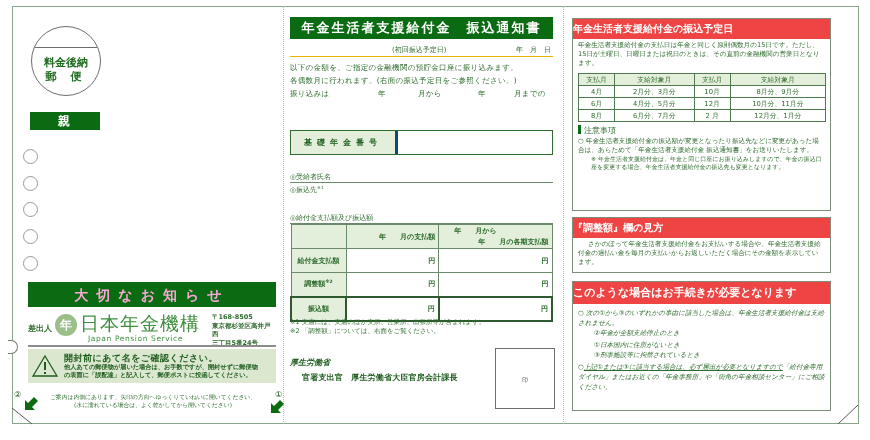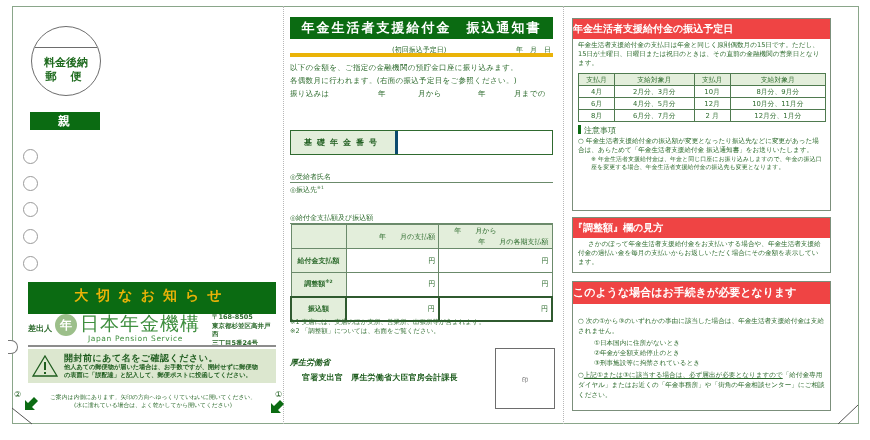--- a/index.html
+++ b/index.html
@@ -22,22 +22,22 @@
   .stamp .t2 { position: absolute; left: 0; right: 0; top: 42px; font-size: 11px; color: #1f6b1f; font-weight: bold; letter-spacing: 5px; }
 
   .shinten {
     position: absolute; left: 18px; top: 106px; width: 70px; height: 18px;
     background: #0b6b12; color: #fff; font-size: 12px; font-weight: bold;
     text-align: center; line-height: 18px; letter-spacing: 12px; padding-left: 10px;
   }
   .hole { position: absolute; left: 11px; width: 15px; height: 15px; border: 1px solid #9a9a9a; border-radius: 50%; background: #fff; }
 
   .notice-bar {
-    position: absolute; left: 16px; top: 276px; width: 248px; height: 32px;
-    background: #0b6b12; color: #eab308; font-size: 14px; font-weight: bold;
+    position: absolute; left: 16px; top: 276px; width: 248px; height: 25px;
+    background: #0b6b12; color: #f9a8d4; font-size: 14px; font-weight: bold;
     text-align: center; line-height: 26px; letter-spacing: 8px;
   }
   .sender { position: absolute; left: 16px; top: 305px; width: 248px; height: 30px; }
   .sender .label { position: absolute; left: 0; top: 12px; font-size: 8px; color: #2d6b2d; font-weight: bold; }
   .sender .logo-mark {
     position: absolute; left: 27px; top: 3px; width: 22px; height: 22px; border-radius: 50%;
     background: #9cbf8a; color: #fff; font-size: 12px; text-align: center; line-height: 22px; font-weight: bold;
   }
   .sender .org { position: absolute; left: 52px; top: 0px; font-size: 19px; color: #3f8f3f; letter-spacing: 1px; }
   .sender .org-en { position: absolute; left: 60px; top: 23px; font-size: 7.5px; color: #3f8f3f; letter-spacing: 0.6px; }
@@ -55,34 +55,34 @@
   .num-circle { position: absolute; font-size: 8px; color: #1f5d1f; }
 
   .left-notch { position: absolute; left: 8px; top: 340px; width: 10px; height: 14px; border: 1px solid #777; border-left: none; border-radius: 0 8px 8px 0; background:#fff; }
 
   
   .mid { position: absolute; left: 283px; top: 0; width: 280px; height: 100%; }
   .mid-title {
     position: absolute; left: 7px; top: 17px; width: 263px; height: 22px;
     background: #0b6b12; color: #fff; font-size: 13px; font-weight: bold; text-align: center; line-height: 22px; letter-spacing: 2px;
   }
-  .mid .row-date { position: absolute; left: 7px; top: 45px; width: 263px; font-size: 7px; color: #2d6b2d; border-bottom: 4px solid #eab308; height: 12px; }
+  .mid .row-date { position: absolute; left: 7px; top: 45px; width: 263px; font-size: 7px; color: #2d6b2d; border-bottom: 1px solid #eab308; height: 12px; }
   .mid .row-date .lbl { position: absolute; left: 102px; }
   .mid .row-date .ymd { position: absolute; right: 2px; word-spacing: 14px; }
   .mid .para { position: absolute; left: 7px; top: 61px; width: 263px; font-size: 7.5px; line-height: 13px; color: #2d6b2d; letter-spacing: 0.3px; }
   .mid .para .sp { display:inline-block; }
   .mid .kind { position: absolute; left: 7px; top: 115px; width: 263px; font-size: 6.5px; color: #2d6b2d; }
   .mid .kind .r { position: absolute; right: 2px; top: 0; }
   .kiso-box { position: absolute; left: 7px; top: 130px; width: 263px; height: 25px; border: 1px solid #2f6a2f; }
   .kiso-box .lab { position: absolute; left: 0; top: 0; width: 107px; height: 23px; background: #e3eedb; border-right: 3px solid #0c4a6e;
     font-size: 8px; font-weight: bold; color: #1f5d1f; text-align: center; line-height: 23px; letter-spacing: 5px; }
   .mid .field { position: absolute; left: 7px; width: 263px; font-size: 7px; color: #2d6b2d; }
   .mid .field.ul { border-bottom: 1px solid #6b8a6b; }
   .pay-table { position: absolute; left: 7px; top: 224px; width: 263px; border-collapse: collapse; font-size: 7px; color: #2d6b2d; }
-  .pay-table td, .pay-table th { border: 1px solid #6b8a6b; height: 16px; padding: 0 3px; font-weight: normal; }
+  .pay-table td, .pay-table th { border: 1px solid #6b8a6b; height: 16px; padding: 0 3px; font-weight: bold; }
   .pay-table th { background: #e3eedb; }
   .pay-table .rh { background: #e3eedb; text-align: center; width: 55px; font-weight: bold; }
   .pay-table .yen { text-align: right; }
   .pay-table tr.strong td { border: 2px solid #2f5a2f; }
   .mid .notes { position: absolute; left: 7px; top: 318px; width: 263px; font-size: 6.5px; line-height: 9px; color: #2d6b2d; }
   .mid .ministry { position: absolute; left: 7px; top: 357px; font-size: 8px; font-weight: bold; color: #1f5d1f; font-style: italic; }
   .mid .officer { position: absolute; left: 19px; top: 372px; font-size: 8px; font-weight: bold; color: #1f5d1f; letter-spacing: 0.2px; }
   .seal { position: absolute; left: 212px; top: 348px; width: 60px; height: 61px; border: 1px solid #6d6d6d; font-size: 6px; color: #555; text-align: center; line-height: 61px; }
 
   
@@ -268,24 +268,24 @@
     </div>
   </div>
 
   <div class="rbox" style="top:211px;height:56px;">
     <div class="rbox-head" style="height:20px;line-height:20px;font-size:10px;">『調整額』欄の見方</div>
     <div class="r-p" style="text-indent:10px;">さかのぼって年金生活者支援給付金をお支払いする場合や、年金生活者支援給付金の過払い金を毎月の支払いからお返しいただく場合にその金額を表示しています。</div>
   </div>
 
   <div class="rbox" style="top:275px;height:130px;">
     <div class="rbox-head" style="height:22px;line-height:22px;font-size:11px;">このような場合はお手続きが必要となります</div>
-    <div class="r-list" style="padding-top:12px;line-height:10px;">
+    <div class="r-list" style="padding-top:4px;line-height:10px;font-style:italic;">
       <div>○ 次の①から③のいずれかの事由に該当した場合は、年金生活者支援給付金は支給されません。</div>
+      <div class="ind" style="padding-left:16px;">②年金が全額支給停止のとき</div>
       <div class="ind" style="padding-left:16px;margin-top:2px;">①日本国内に住所がないとき</div>
-      <div class="ind" style="padding-left:16px;">②年金が全額支給停止のとき</div>
       <div class="ind" style="padding-left:16px;">③刑事施設等に拘禁されているとき</div>
       <div style="margin-top:2px;"><span>○</span><span class="ul">上記①または③に該当する場合は、必ず届出が必要となりますので</span><span>「給付金専用ダイヤル」またはお近くの「年金事務所」や「街角の年金相談センター」にご相談ください。</span></div>
     </div>
   </div>
 </div>
 <svg style="position:absolute;left:836px;top:404px;" width="24" height="22">
   <line x1="22" y1="1" x2="2" y2="20" stroke="#555" stroke-width="1"></line>
 </svg>
 
 </body></html>

